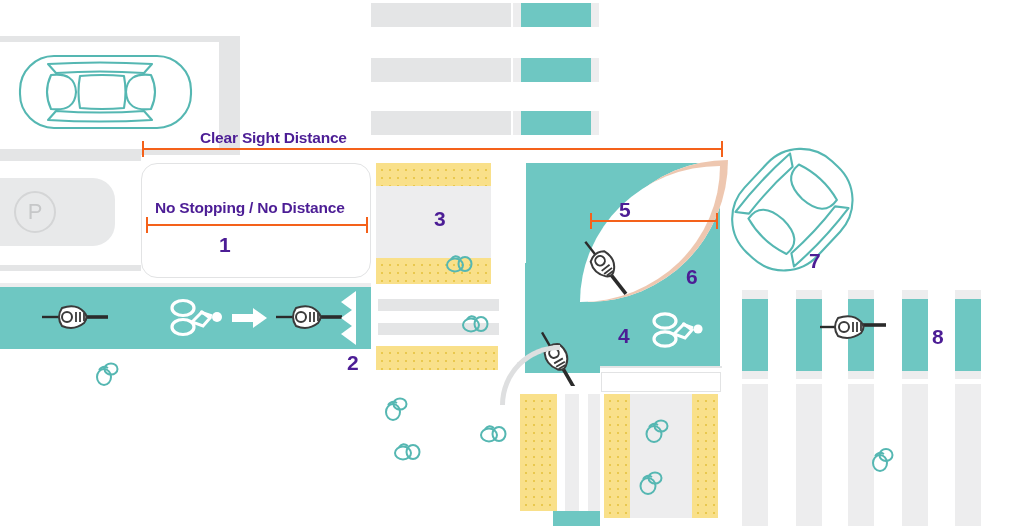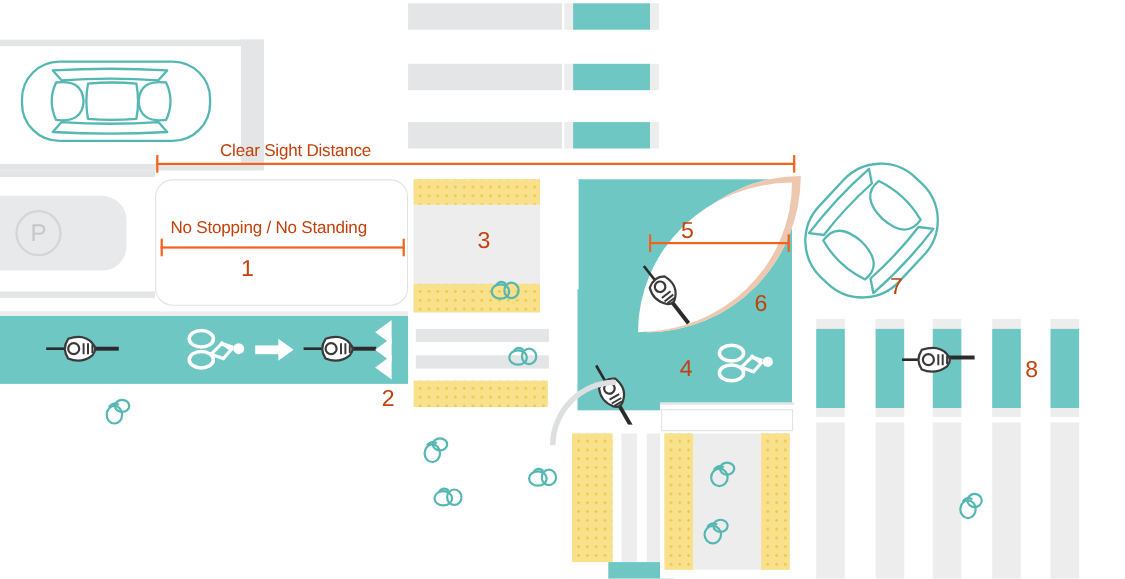--- a/index.html
+++ b/index.html
@@ -22,21 +22,21 @@
     background-color:#f9e08a;
     background-image:radial-gradient(#e9c84e 1.15px, transparent 1.3px);
     background-size:8px 8px;
     background-position:2px 3px;
   }
 
   
   .dimline { height:2px; background:#f4611a; }
   .dimcap  { width:2px; background:#f4611a; }
   .olabel {
-    color:#c2410c; font-weight:normal; white-space:nowrap;
+    color:#4c1d95; font-weight:bold; white-space:nowrap;
     font-family:"Liberation Sans", sans-serif;
   }
   .num  { font-size:21px; }
   .txt  { font-size:15.5px; letter-spacing:-0.2px; }
 
   
   .pbay {
     background:#e8e9ea; border-radius:22px;
   }
   .pcircle{
@@ -332,21 +332,21 @@
       <ellipse cx="21" cy="14" rx="6.5" ry="7"></ellipse>
       <path d="M7 9 q4 -5 9 -1"></path>
     </g>
   </svg>
 
   <div class="olabel txt" style="left:200px;top:129px;">Clear Sight Distance</div>
   <div class="dimline" style="left:142px;top:148px;width:581px;"></div>
   <div class="dimcap" style="left:142px;top:141px;height:16px;"></div>
   <div class="dimcap" style="left:721px;top:141px;height:16px;"></div>
 
-  <div class="olabel txt" style="left:155px;top:199px;">No Stopping / No Standing</div>
+  <div class="olabel txt" style="left:155px;top:199px;">No Stopping / No Distance</div>
   <div class="dimline" style="left:146px;top:224px;width:222px;"></div>
   <div class="dimcap" style="left:146px;top:217px;height:16px;"></div>
   <div class="dimcap" style="left:366px;top:217px;height:16px;"></div>
 
   <div class="olabel num" style="left:219px;top:233px;">1</div>
 
   <div class="olabel num" style="left:347px;top:351px;">2</div>
 
   <div class="olabel num" style="left:434px;top:207px;">3</div>
 

